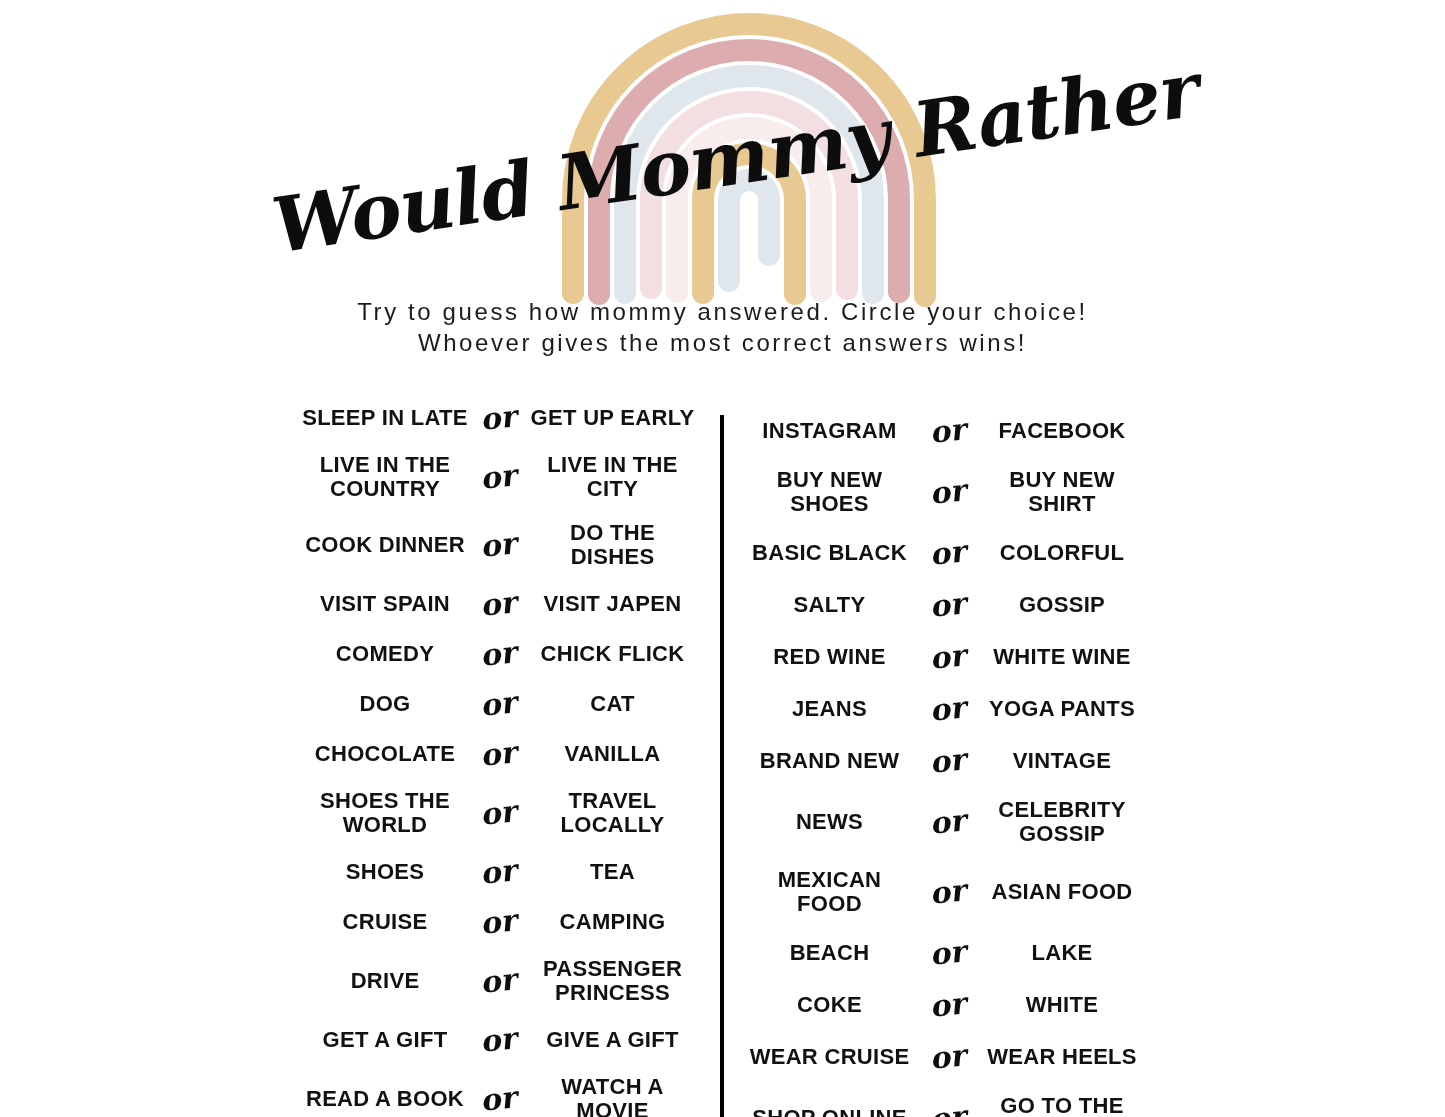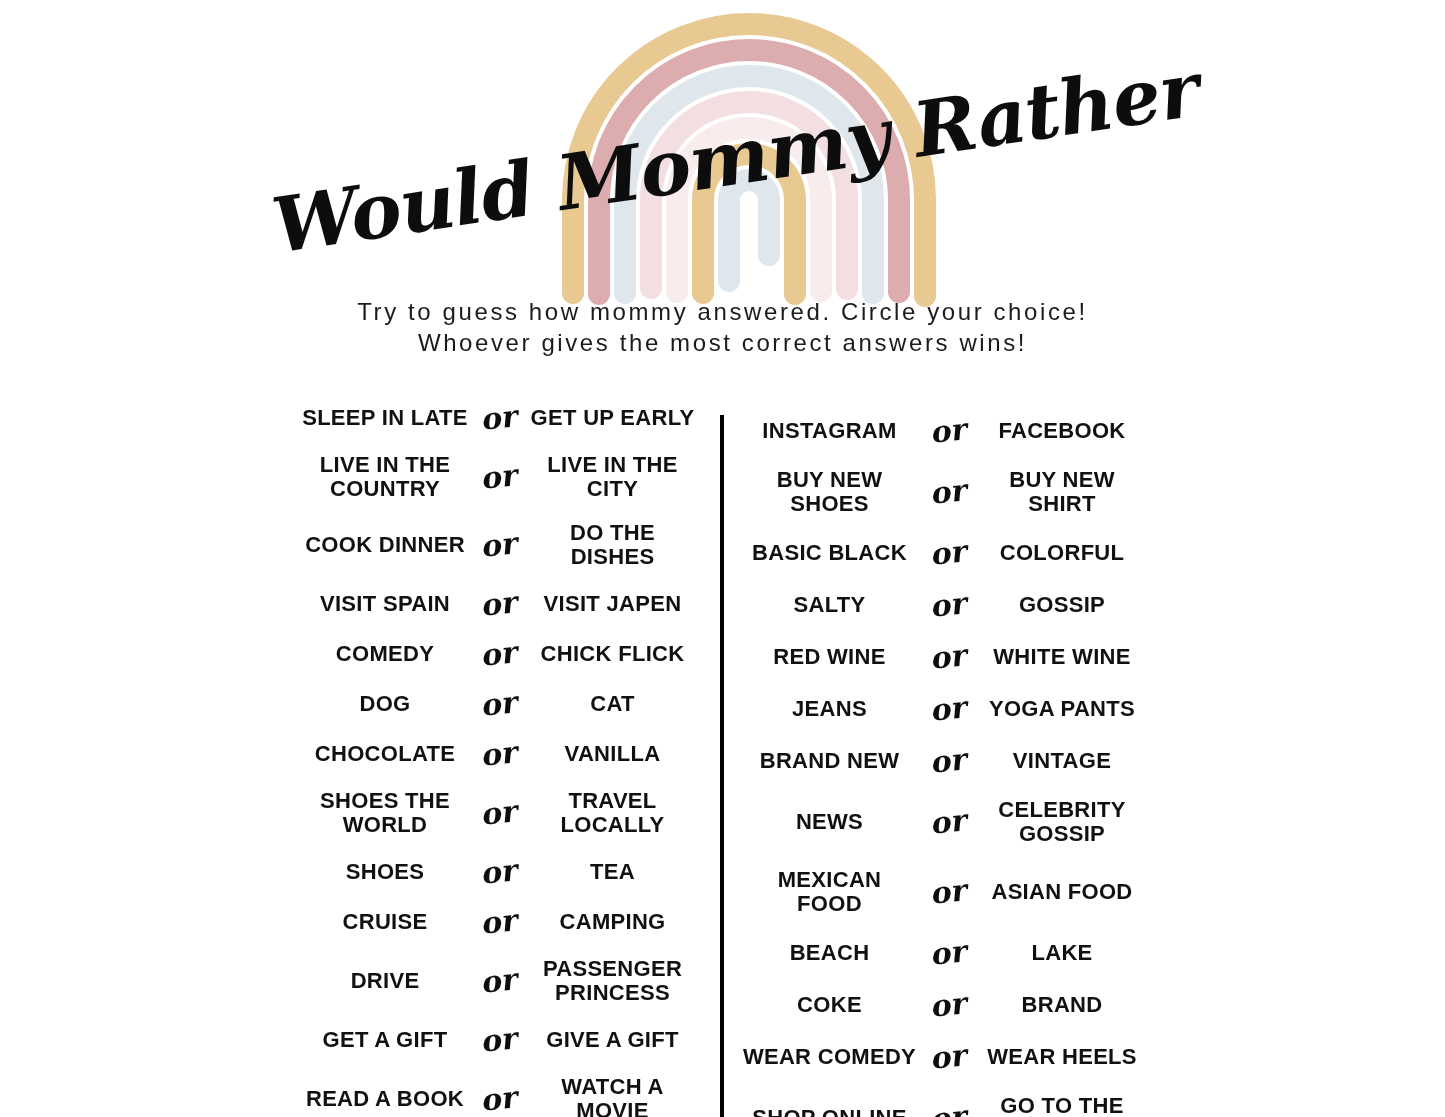--- a/index.html
+++ b/index.html
@@ -276,25 +276,25 @@
 
   <div class="row">
     <div class="opt">BEACH</div>
     <div class="or">or</div>
     <div class="opt">LAKE</div>
   </div>
 
   <div class="row">
     <div class="opt">COKE</div>
     <div class="or">or</div>
-    <div class="opt">BRAND</div>
-  </div>
-
-  <div class="row">
-    <div class="opt">WEAR COMEDY</div>
+    <div class="opt">WHITE</div>
+  </div>
+
+  <div class="row">
+    <div class="opt">WEAR CRUISE</div>
     <div class="or">or</div>
     <div class="opt">WEAR HEELS</div>
   </div>
 
   <div class="row">
     <div class="opt">SHOP ONLINE</div>
     <div class="or">or</div>
     <div class="opt">GO TO THE
 MALL</div>
   </div>

